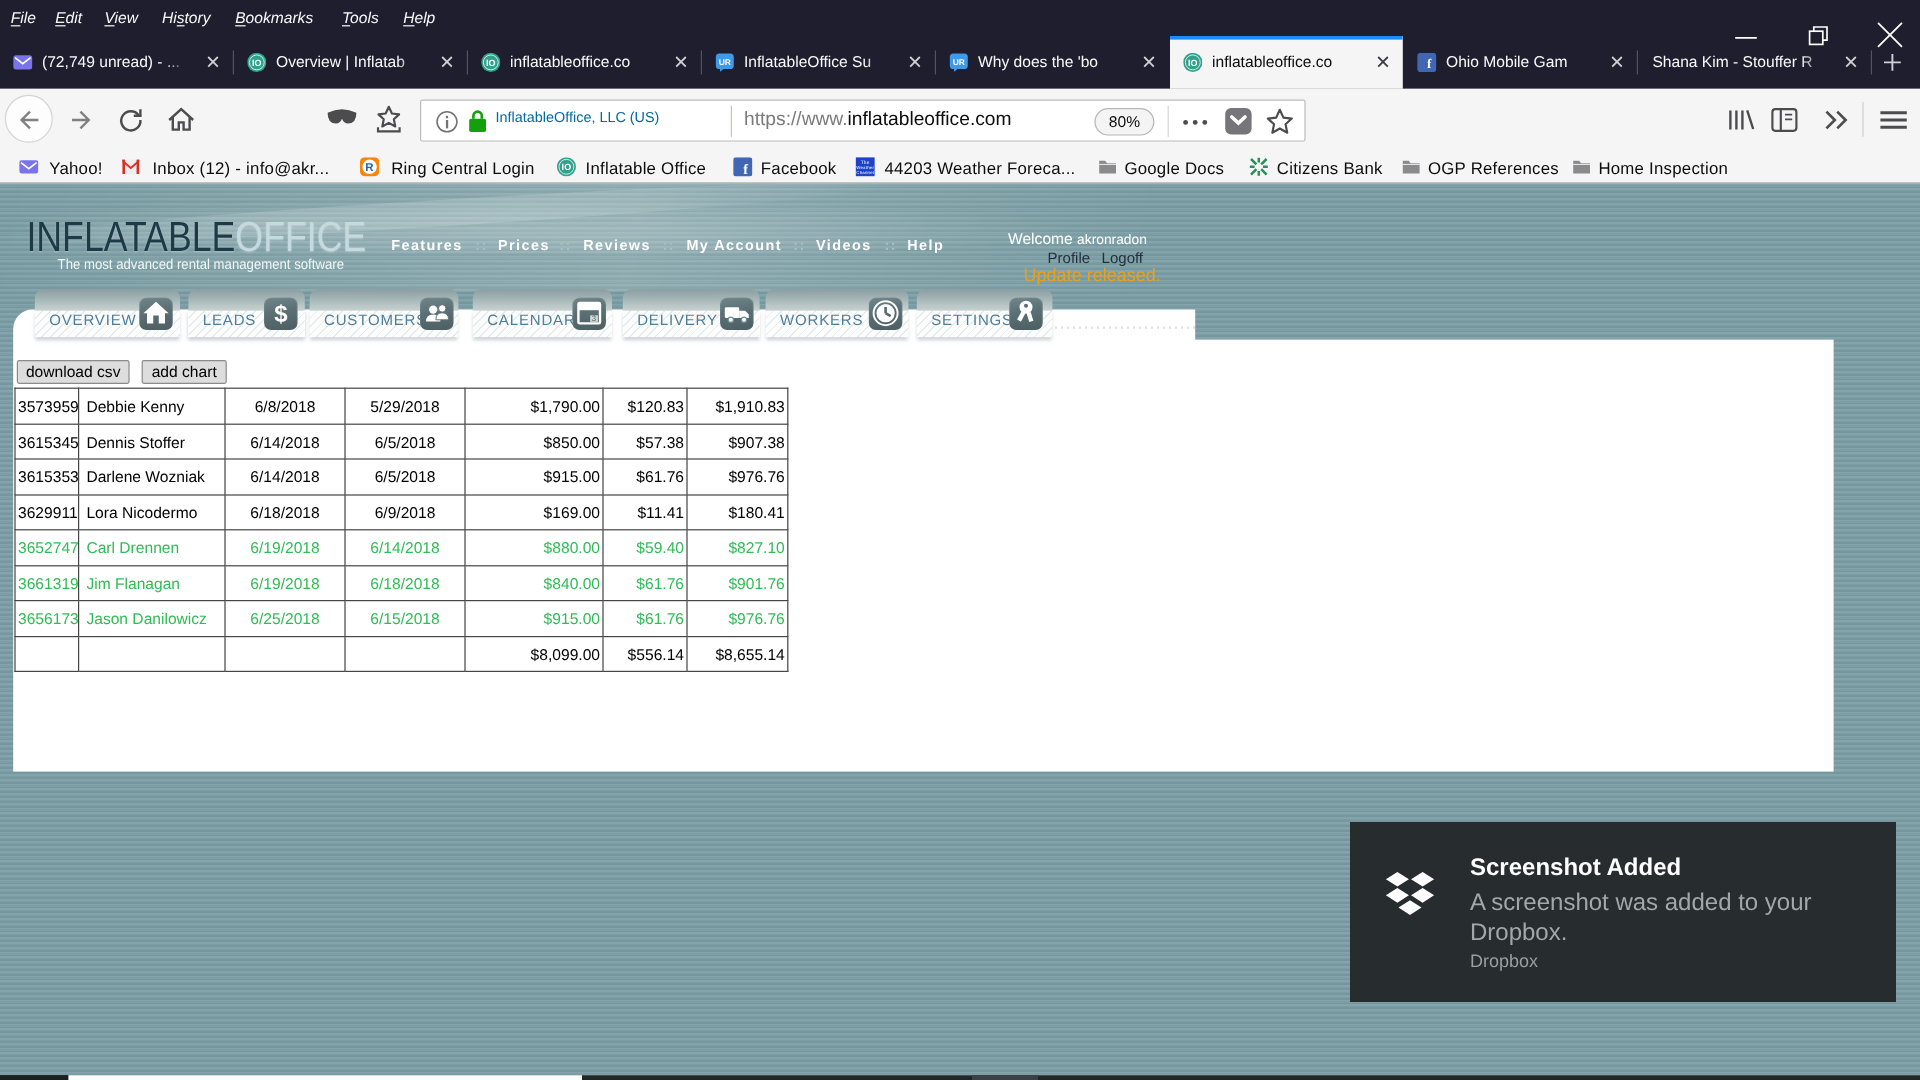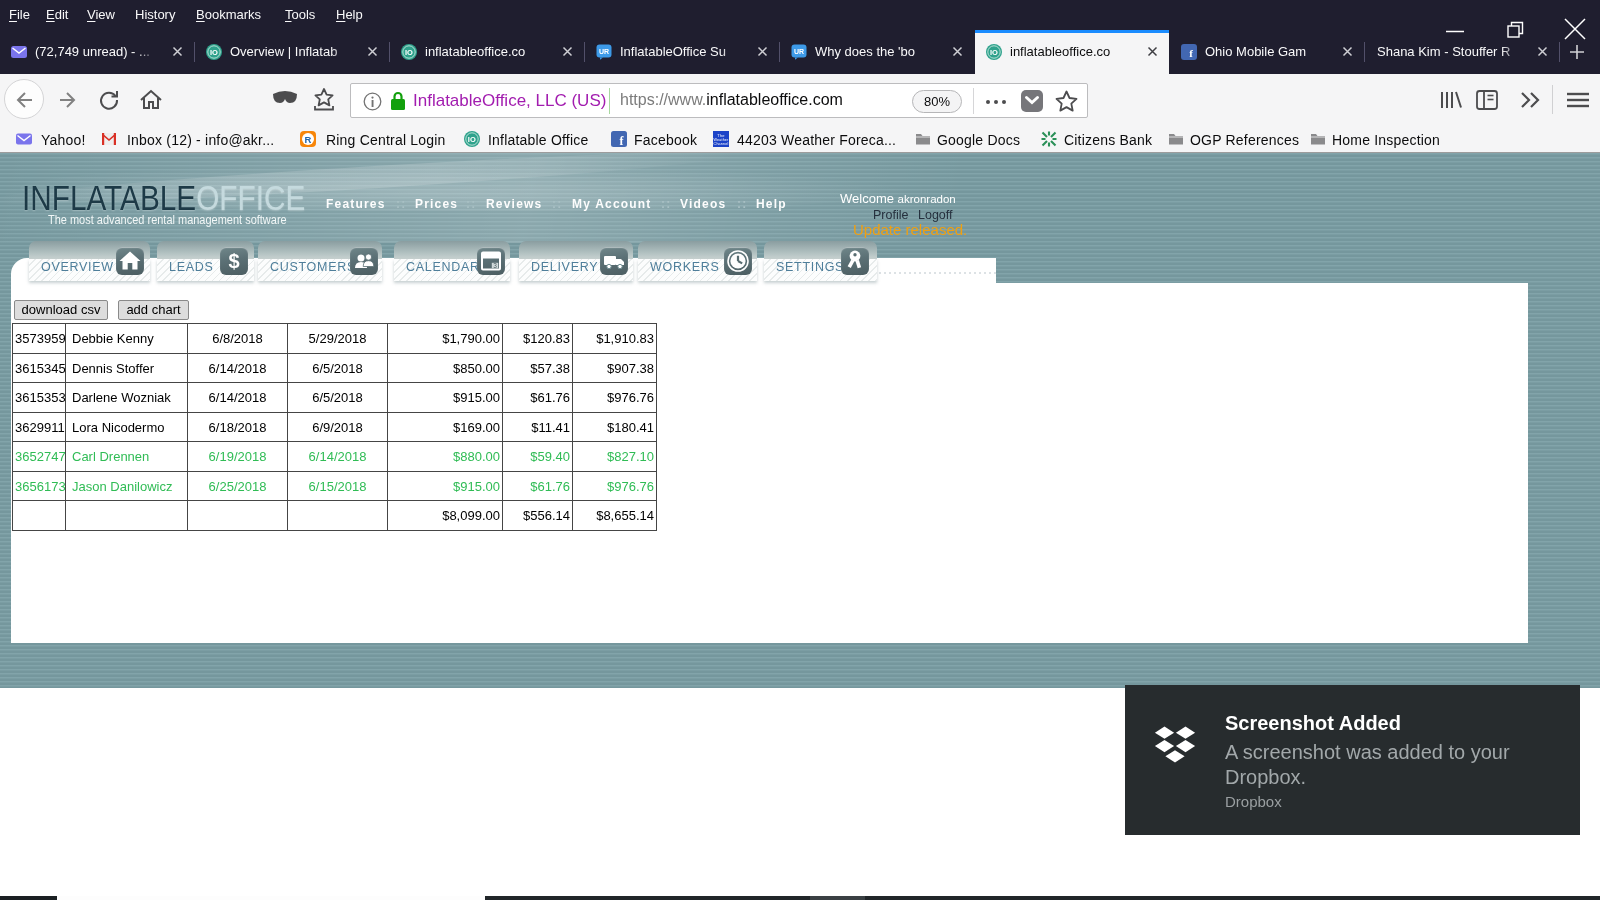--- a/index.html
+++ b/index.html
@@ -1,21 +1,21 @@
 <!DOCTYPE html>
 <html><head>
 <meta charset="utf-8">
 <style>
 * { margin:0; padding:0; box-sizing:border-box; }
 html,body { width:1600px; height:900px; overflow:hidden; }
 body { font-family:"Liberation Sans", sans-serif; position:relative; background:#fff; }
 
 
 #menubar { position:absolute; left:0; top:0; width:1600px; height:30px; background:#1f1e2f; color:#f9f9fa; font-size:13px; z-index:30; }
-#menubar span.mi { position:absolute; top:7px; }
+#menubar span.mi { position:absolute; top:7px;font-style:italic; }
 #menubar u { text-decoration:underline; text-underline-offset:2px; }
 #tabbar { position:absolute; left:0; top:30px; width:1600px; height:44px; background:#1f1e2f; }
 .btab { position:absolute; top:0; width:194px; height:44px; color:#f9f9fa; font-size:13px; overflow:hidden; }
 .btab .fav { position:absolute; left:11px; top:14px; width:16px; height:16px; }
 .btab .ttl { position:absolute; left:35px; top:14px; width:124px; height:17px; white-space:nowrap; overflow:hidden; }
 .btab .fade { position:absolute; right:32px; top:12px; width:26px; height:20px; background:linear-gradient(90deg, rgba(31,30,47,0), #1f1e2f 85%); }
 .btab .cx { position:absolute; right:8px; top:13px; width:17px; height:17px; }
 .btab.active { background:#f5f5f6; color:#0c0c0d; }
 .btab.active .fade { background:linear-gradient(90deg, rgba(245,245,246,0), #f5f5f6 85%); }
 .btab.active::before { content:""; position:absolute; left:0; top:0; width:194px; height:3px; background:#1a8cff; }
@@ -24,21 +24,21 @@
 #bookbar { position:absolute; left:0; top:125px; width:1600px; height:27px; background:#f5f5f6; font-size:14px; letter-spacing:0.2px; color:#0c0c0d; }
 #chromeline { position:absolute; left:0; top:152px; width:1600px; height:1px; background:#9c9c9c; }
 .bkitem { position:absolute; top:7px; height:17px; white-space:nowrap; }
 .bkico { position:absolute; top:6px; width:16px; height:16px; }
 
 
 #urlbar { position:absolute; left:350px; top:9px; width:738px; height:35px; background:#fff; border:1px solid #bcbcbe; border-radius:2px; }
 #searchbox { position:absolute; left:1103px; top:10px; width:221px; height:33px; background:#fff; border:1px solid #bcbcbe; border-radius:2px; }
 
 
-#page { position:absolute; left:0; top:153px; width:1600px; height:535px;
+#page { position:absolute; left:0; top:153px; width:1600px; height:743px;
   background:repeating-linear-gradient(180deg, #82a4aa 0px, #82a4aa 1.5px, #7b9da3 1.5px, #7b9da3 2.5px, #75979d 2.5px, #75979d 4px);
 }
 #whitestrip { position:absolute; left:11px; top:105px; width:985px; height:26px; background:#fff; border-top-left-radius:16px; }
 #whitemain { position:absolute; left:11px; top:130px; width:1517px; height:360px; background:#fff; }
 
 
 .stab { position:absolute; top:88px; height:42px; }
 .stab .stop { position:absolute; left:0; top:0; right:0; height:18px; border-radius:7px 7px 0 0; background:linear-gradient(180deg, #8a9da0 0%, #aebebe 60%, #c8d2d1 100%); }
 .stab .sbot { position:absolute; left:0; top:18px; right:0; height:22px;
   background:repeating-linear-gradient(135deg, #fcfdfd 0 4px, #e7ebeb 4px 5px);
@@ -220,21 +220,21 @@
   <div id="urlbar">
     <svg style="position:absolute;left:12px;top:8px" width="19" height="19">
         <circle cx="9.5" cy="9.5" r="8.3" fill="none" stroke="#737373" stroke-width="1.3"></circle>
         <circle cx="9.5" cy="5.6" r="1.1" fill="#737373"></circle>
         <rect x="8.6" y="8" width="1.9" height="7" fill="#737373"></rect>
       </svg>
     <svg style="position:absolute;left:39px;top:7px" width="16" height="20">
         <rect x="1" y="8" width="14" height="11" rx="1.5" fill="#12a00c"></rect>
         <path d="M4.5 8 V5.5 a3.5 3.5 0 0 1 7 0 V8" fill="none" stroke="#12a00c" stroke-width="2.2"></path>
       </svg>
-    <span style="position:absolute;left:62px;top:7px;font-size:17px;color:#a21caf">InflatableOffice, LLC (US)</span>
+    <span style="position:absolute;left:62px;top:7px;font-size:12px;color:#0369a1">InflatableOffice, LLC (US)</span>
     <div style="position:absolute;left:258px;top:4px;width:1px;height:26px;background:#a8d8a0"></div>
     <span style="position:absolute;left:269px;top:7px;font-size:16px;color:#7b7b7b">https://www.<span style="color:#0c0c0d">inflatableoffice.com</span></span>
       <div style="position:absolute;left:525px;top:2px;width:34px;height:30px;background:linear-gradient(90deg,rgba(255,255,255,0),#fff 85%)"></div>
     <div style="position:absolute;left:561px;top:6px;width:50px;height:23px;border:1px solid #b6b6b8;border-radius:12px;background:#f4f4f5;text-align:center;font-size:13px;color:#0c0c0d;line-height:21px">80%</div>
     <div style="position:absolute;left:622px;top:4px;width:1px;height:26px;background:#d6d6d8"></div>
     <svg style="position:absolute;left:632px;top:13px" width="28" height="10">
         <circle cx="5" cy="5" r="2" fill="#4c4c4e"></circle>
         <circle cx="13" cy="5" r="2" fill="#4c4c4e"></circle>
         <circle cx="21" cy="5" r="2" fill="#4c4c4e"></circle>
       </svg>
@@ -501,20 +501,29 @@
     <tr class="gr">
           <td>3652747</td>
           <td>Carl Drennen</td>
           <td class="tr-c">6/19/2018</td>
           <td class="tr-c">6/14/2018</td>
           <td class="tr-r">$880.00</td>
           <td class="tr-r">$59.40</td>
           <td class="tr-r">$827.10</td>
         </tr>
     <tr class="gr">
+          <td>3661319</td>
+          <td>Jim Flanagan</td>
+          <td class="tr-c">6/19/2018</td>
+          <td class="tr-c">6/18/2018</td>
+          <td class="tr-r">$840.00</td>
+          <td class="tr-r">$61.76</td>
+          <td class="tr-r">$901.76</td>
+        </tr>
+    <tr class="gr">
           <td>3656173</td>
           <td>Jason Danilowicz</td>
           <td class="tr-c">6/25/2018</td>
           <td class="tr-c">6/15/2018</td>
           <td class="tr-r">$915.00</td>
           <td class="tr-r">$61.76</td>
           <td class="tr-r">$976.76</td>
         </tr>
     <tr>
           <td style="height:27px"></td>

